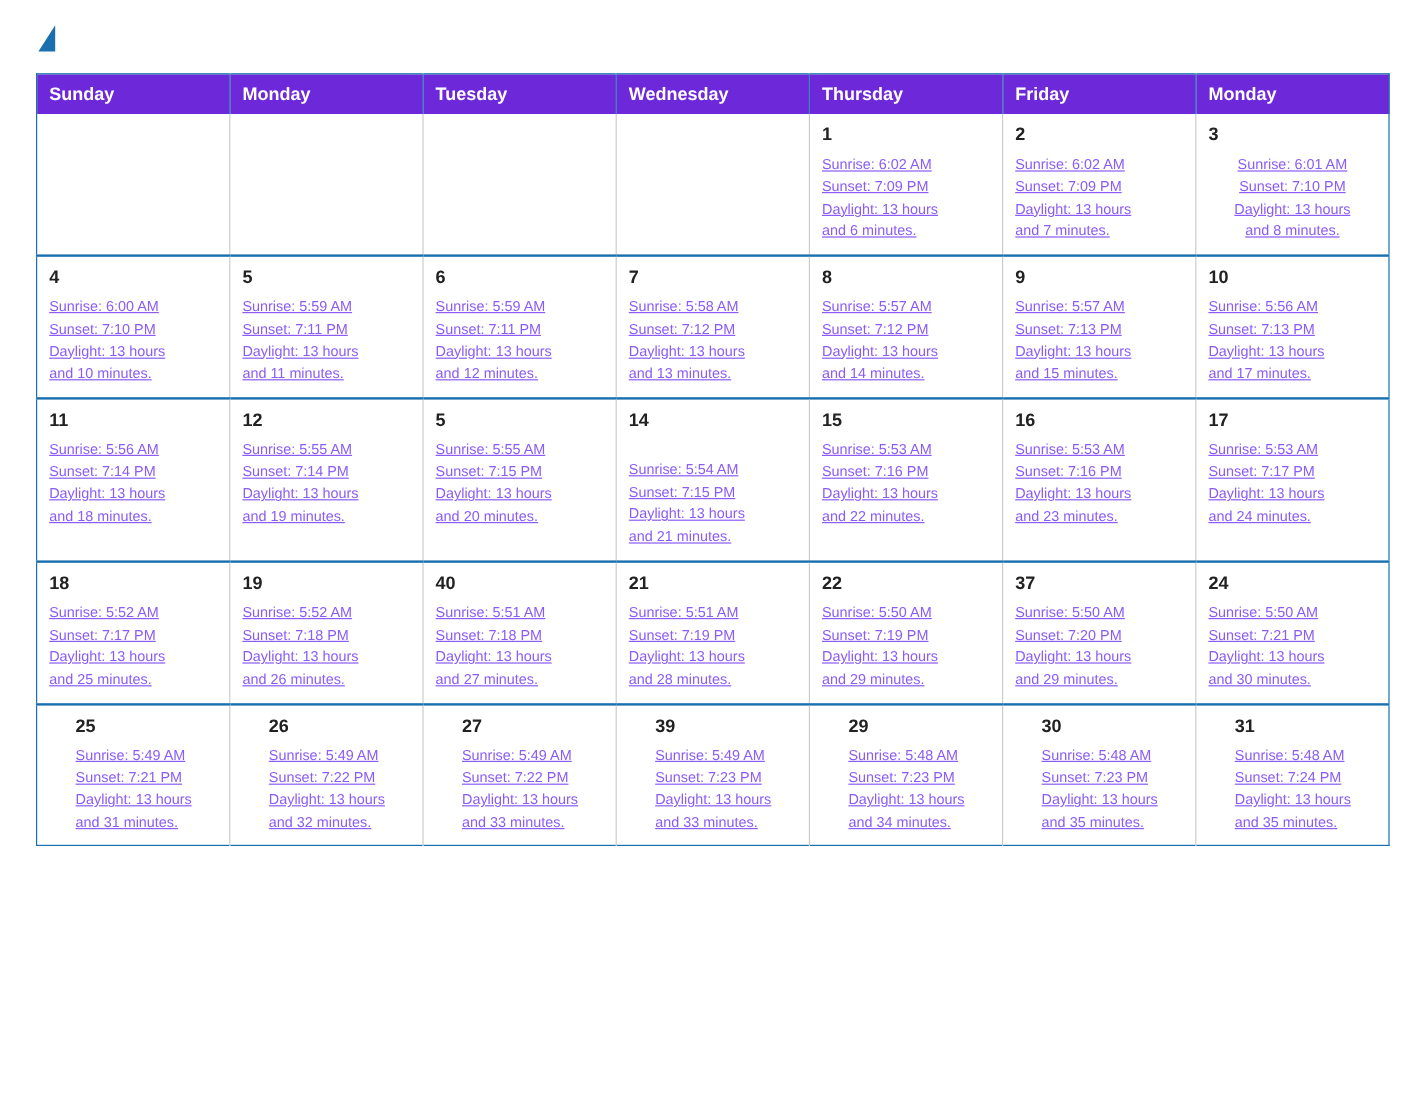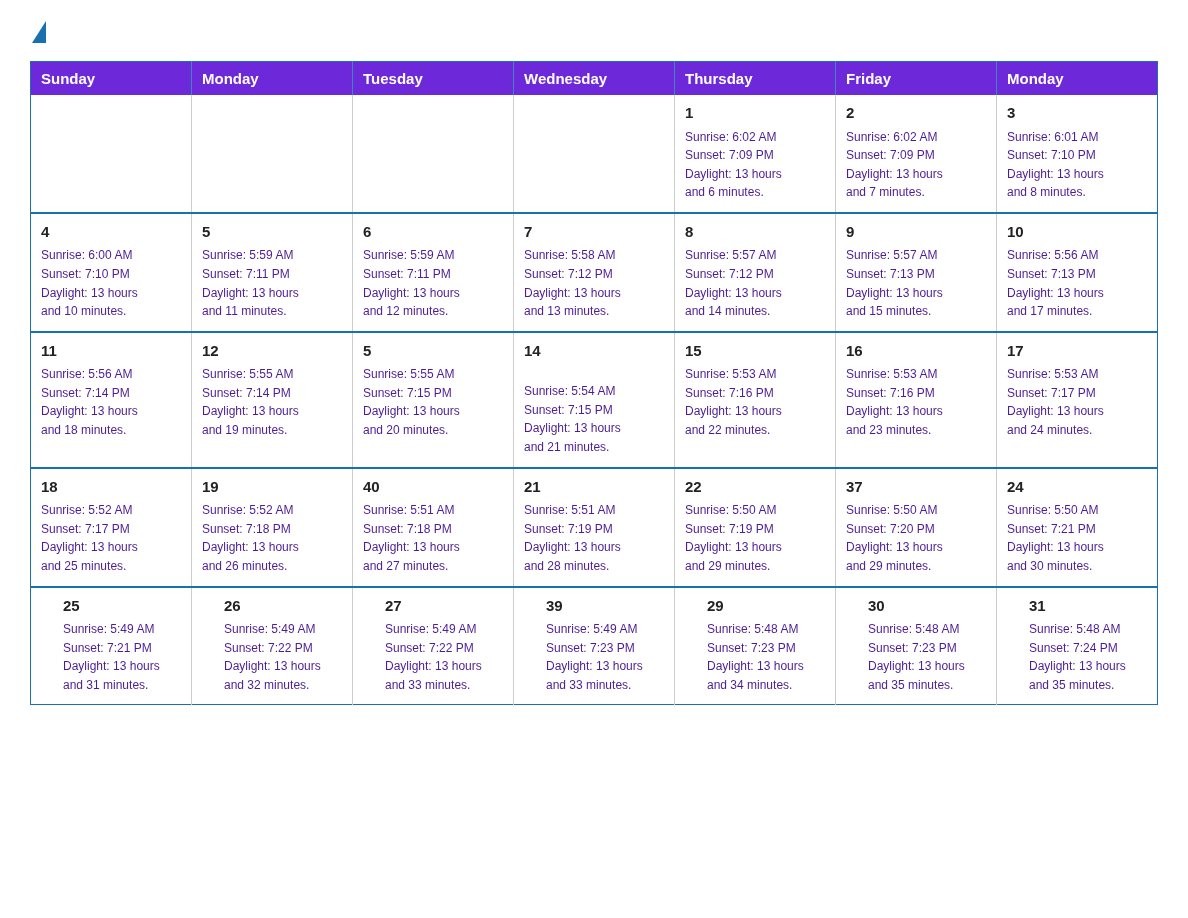--- a/index.html
+++ b/index.html
@@ -97,22 +97,23 @@
     }
     .day-num {
       font-size: 15px;
       font-weight: bold;
       color: #222;
       display: block;
       margin-bottom: 3px;
     }
     .day-info {
       font-size: 12px;
-      color: #4c1d95;
+      color: #8b5cf6;
       line-height: 1.55;
+      text-decoration: underline;
     }
     .empty-cell {
       background: #fff;
     }
   </style>
 </head>
 <body>
 
 <div class="header">
   <div class="logo">
@@ -155,21 +156,21 @@
         </td>
         <td>
           <span class="day-num">2</span>
           <div class="day-info" style="white-space: pre-line;">Sunrise: 6:02 AM
 Sunset: 7:09 PM
 Daylight: 13 hours
 and 7 minutes.</div>
         </td>
         <td>
           <span class="day-num">3</span>
-          <div class="day-info" style="white-space: pre-line;">Sunrise: 6:01 AM
+          <div class="day-info" style="white-space: pre-line; text-align: center;">Sunrise: 6:01 AM
 Sunset: 7:10 PM
 Daylight: 13 hours
 and 8 minutes.</div>
         </td>
       </tr>
       <tr>
         <td>
           <span class="day-num">4</span>
           <div class="day-info" style="white-space: pre-line;">Sunrise: 6:00 AM
 Sunset: 7:10 PM

